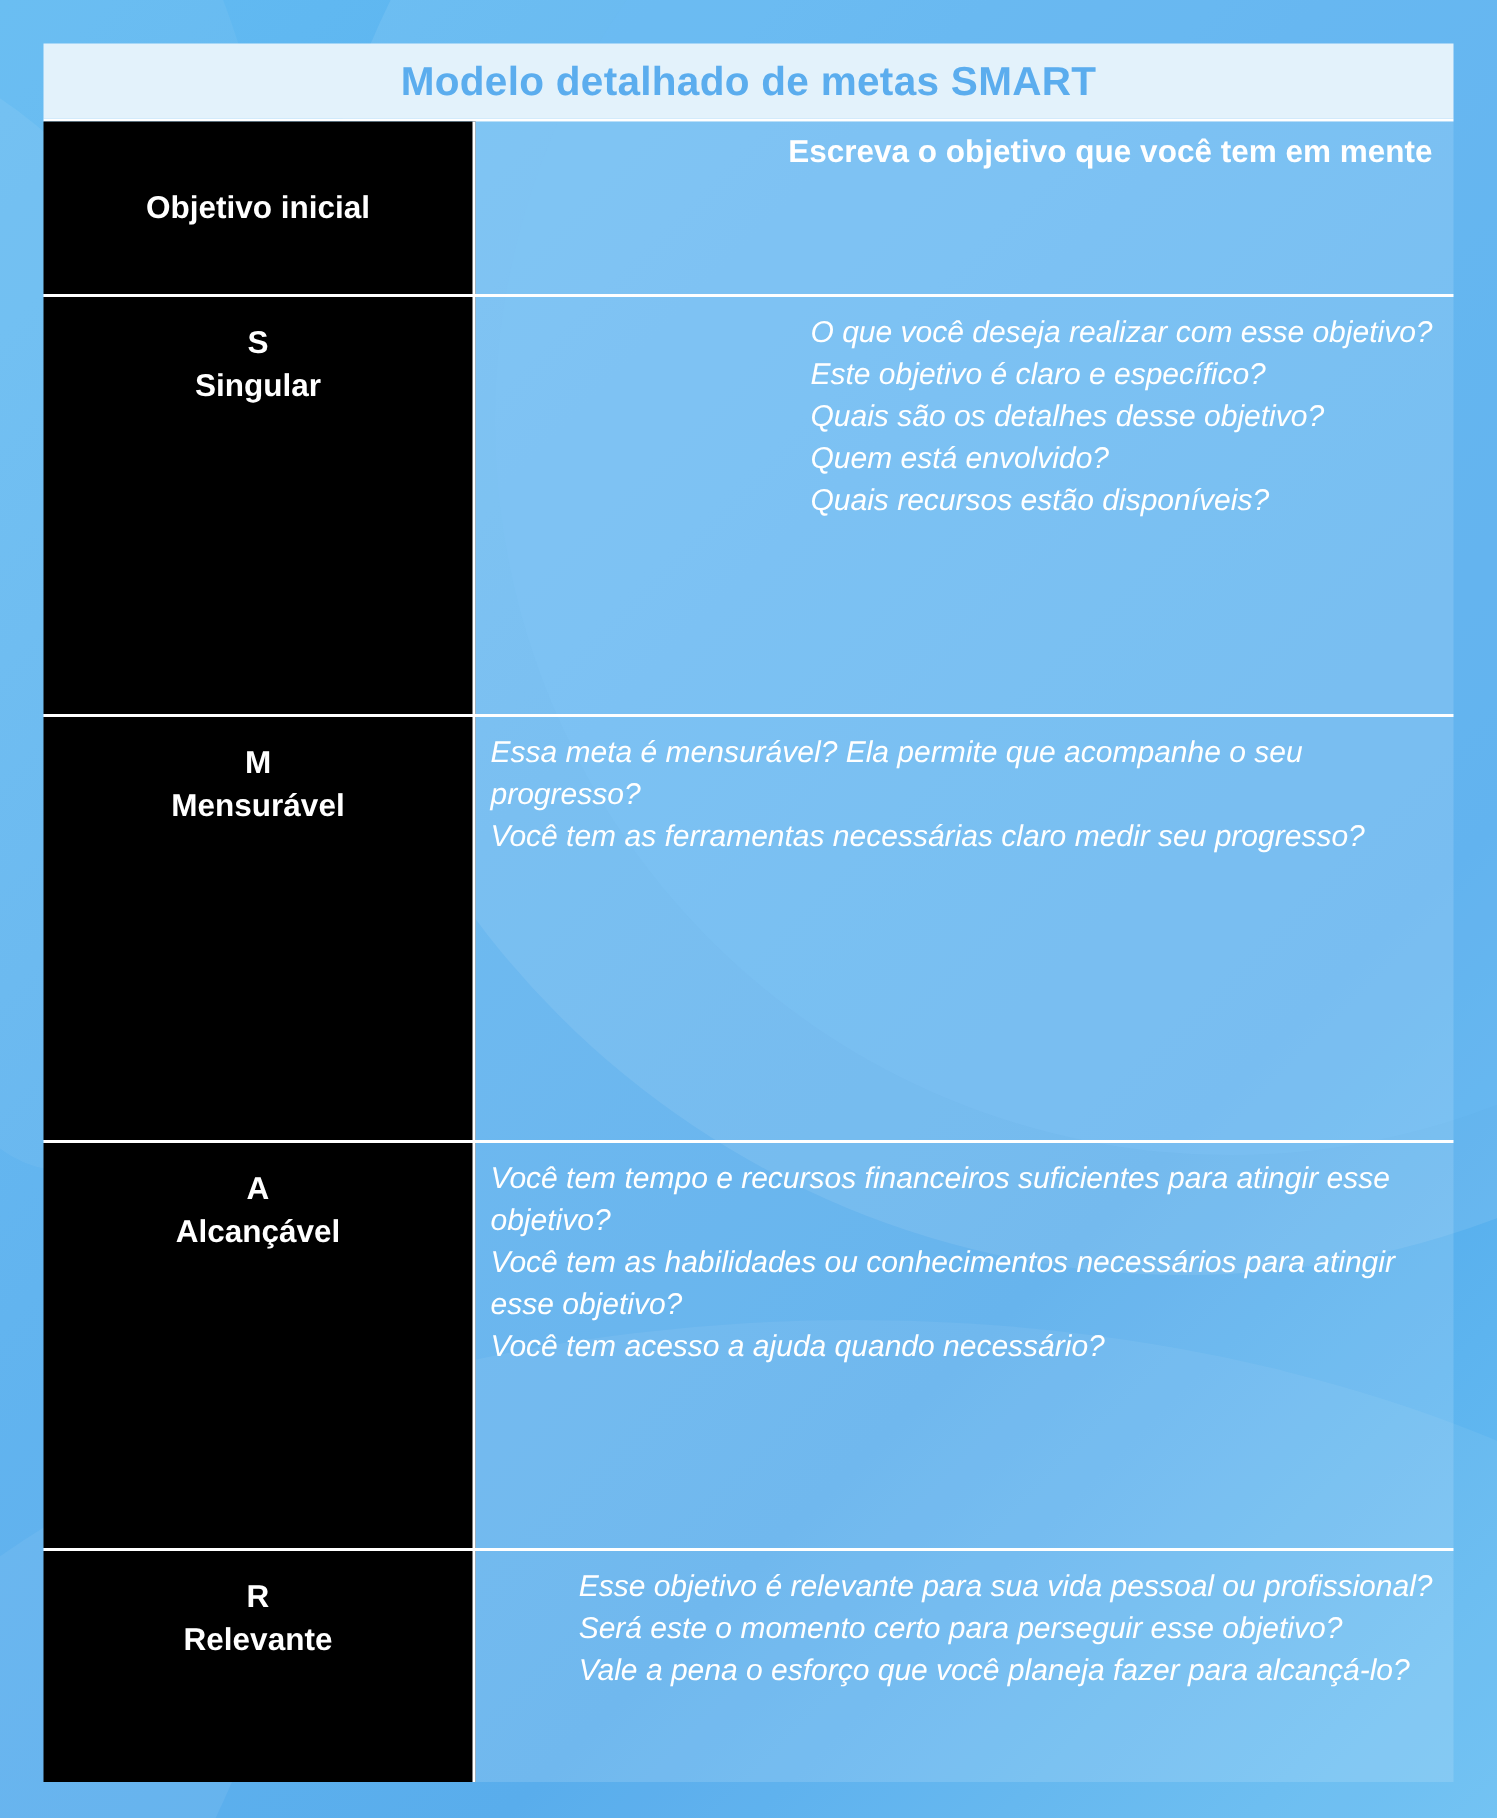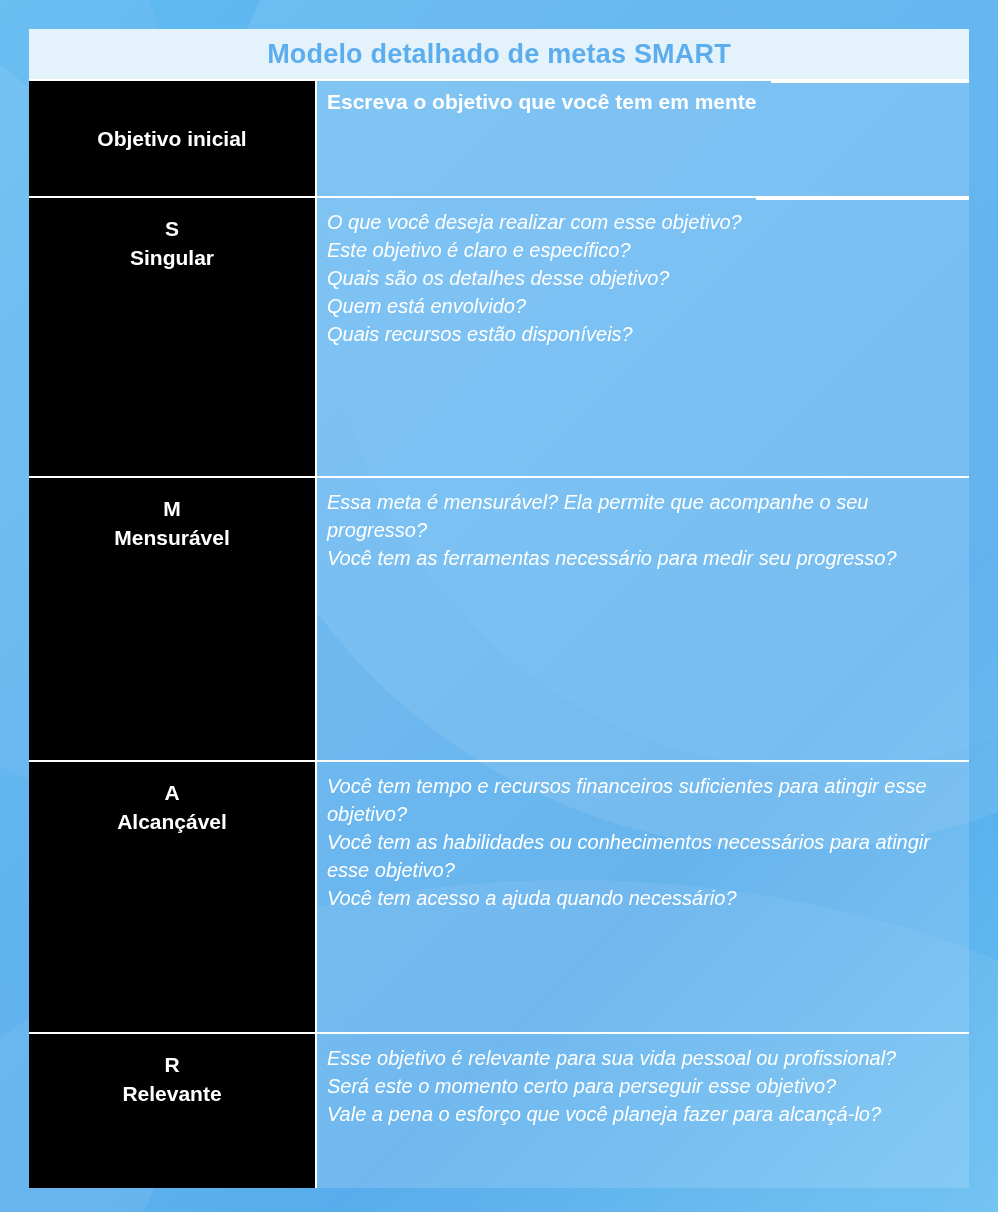--- a/index.html
+++ b/index.html
@@ -103,23 +103,24 @@
     text-align: center;
   }
   .label-cell.middle {
     justify-content: center;
     padding-top: 0;
   }
 
   .content-cell {
     flex: 1 1 auto;
     display: flex;
-    flex-direction: row;
+    flex-direction: column;
     background: rgba(255,255,255,0.14);
     box-sizing: border-box;
+    align-items: flex-end;
   }
 
   .q-block {
     padding: 10px 14px 12px 10px;
     box-sizing: border-box;
   }
   .q-line {
     color: #FFFFFF;
     font-size: 20px;
     font-style: italic;
@@ -200,21 +201,21 @@
   </div>
 
   <div class="row row-m">
     <div class="label-cell">
       <span>M</span>
       <span>Mensurável</span>
     </div>
     <div class="content-cell">
       <div class="q-block">
         <div class="q-line">Essa meta é mensurável? Ela permite que acompanhe o seu progresso?</div>
-        <div class="q-line">Você tem as ferramentas necessário para medir seu progresso?</div>
+        <div class="q-line">Você tem as ferramentas necessárias claro medir seu progresso?</div>
       </div>
       <div class="answer-block"></div>
     </div>
   </div>
 
   <div class="row row-a">
     <div class="label-cell">
       <span>A</span>
       <span>Alcançável</span>
     </div>

